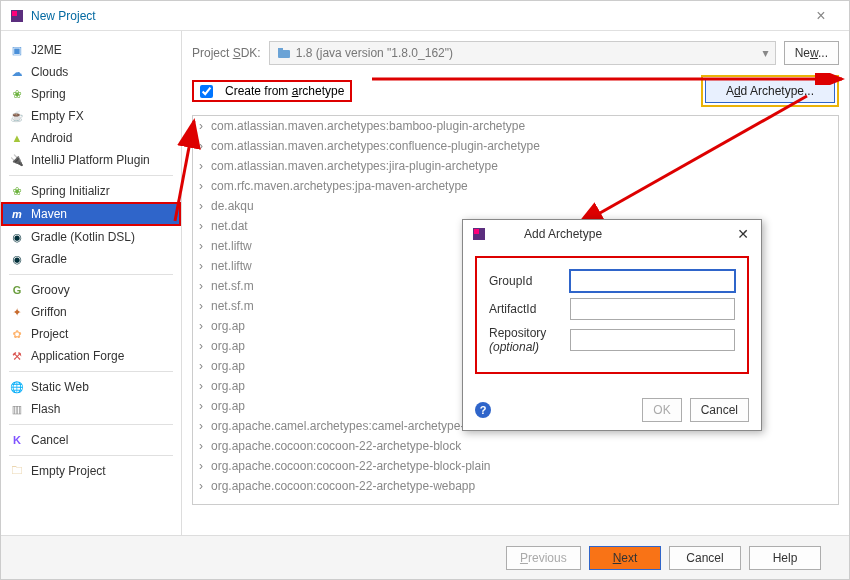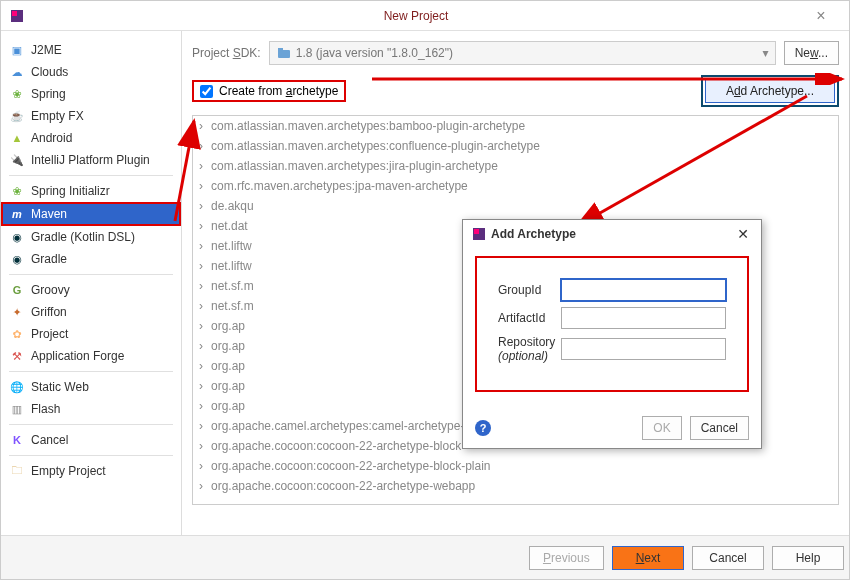--- a/index.html
+++ b/index.html
@@ -1,58 +1,58 @@
 <!DOCTYPE html>
 <html><head>
   <meta charset="utf-8">
   <style>
     * { box-sizing: border-box; margin: 0; padding: 0; font-family: "Segoe UI", Arial, sans-serif; font-size: 12px; }
     body { background: #fff; width: 850px; height: 580px; overflow: hidden; }
     .window { width: 850px; height: 580px; border: 1px solid #ccc; display: flex; flex-direction: column; }
     .titlebar { height: 30px; display: flex; align-items: center; padding: 0 8px; border-bottom: 1px solid #e0e0e0; }
     .titlebar-icon { width: 16px; height: 16px; margin-right: 6px; }
-    .titlebar-title { flex: 1; color: #7f1d1d; text-align: center; }
+    .titlebar-title { flex: 1; color: #0369a1; }
     .titlebar-close { width: 40px; text-align: center; color: #888; cursor: pointer; font-size: 16px; }
     .body { flex: 1; display: flex; }
     .sidebar { width: 181px; border-right: 1px solid #ddd; padding: 8px 0; overflow-y: auto; }
     .sidebar-item { height: 22px; display: flex; align-items: center; padding: 0 8px; cursor: pointer; color: #333; }
     .sidebar-item.selected { background: #2F65CA; color: #fff; }
     .sidebar-item.highlighted { border: 2px solid #d00; height: 24px; padding: 0 6px; }
     .sidebar-icon { width: 16px; height: 16px; margin-right: 6px; display: flex; align-items: center; justify-content: center; font-size: 11px; }
     .sidebar-separator { height: 1px; background: #e0e0e0; margin: 4px 8px; }
     .main { flex: 1; padding: 10px; position: relative; }
     .sdk-row { display: flex; align-items: center; gap: 8px; margin-bottom: 10px; }
     .sdk-label { color: #737373; }
     .sdk-select { flex: 1; height: 24px; border: 1px solid #ccc; display: flex; align-items: center; padding: 0 22px 0 6px; background: #f5f5f5; color: #777; position: relative; }
     .sdk-select::after { content: "▾"; position: absolute; right: 6px; color: #888; }
     .sdk-folder-icon { width: 16px; height: 16px; margin-right: 4px; display:inline-flex; align-items:center; justify-content:center; }
     .btn { height: 24px; border: 1px solid #adadad; background: #fdfdfd; padding: 0 10px; cursor: pointer; color: #333; }
     .btn.primary { border: 1px solid #2F65CA; background: #f97316; }
     .btn.disabled { color: #aaa; cursor: default; }
     .archetype-row { display: flex; align-items: center; justify-content: space-between; margin-bottom: 8px; }
-    .checkbox-wrap { display: flex; align-items: center; gap: 6px; border: 2px solid #d00; padding: 2px 6px; justify-content: flex-end; }
+    .checkbox-wrap { display: flex; align-items: center; gap: 12px; border: 2px solid #d00; padding: 2px 6px; justify-content: flex-end; }
     .checkbox { width: 13px; height: 13px; }
-    .add-arch-wrap { border: 2px solid #0c4a6e; padding: 2px; }
+    .add-arch-wrap { border: 2px solid #eab308; padding: 2px; }
     .add-arch-btn { border: 1px solid #2F65CA; background: #e8f0fe; height: 24px; padding: 0 20px; cursor: pointer; color: #222; }
     .archetype-list { border: 1px solid #ccc; height: 390px; overflow: hidden; }
     .archetype-item { height: 20px; display: flex; align-items: center; padding: 0 6px; color: #888; cursor: pointer; }
     .archetype-chevron { width: 12px; color: #888; }
-    .footer { height: 44px; border-top: 1px solid #ddd; display: flex; align-items: center; justify-content: flex-end; gap: 8px; padding: 0 5px; background: #f5f5f5; }
+    .footer { height: 44px; border-top: 1px solid #ddd; display: flex; align-items: center; justify-content: flex-end; gap: 8px; padding: 0 28px; background: #f5f5f5; }
     .footer .btn { min-width: 72px; }
     .dialog { position: absolute; top: 188px; left: 280px; width: 300px; border: 1px solid #888; background: #fff; box-shadow: 2px 2px 8px rgba(0,0,0,0.3); z-index: 10; }
     .dialog-title { height: 28px; display: flex; align-items: center; padding: 0 8px; }
     .dialog-title-icon { width: 16px; height: 16px; margin-right: 4px; }
-    .dialog-title-text { flex: 1; color: #333; font-weight: bold; }
+    .dialog-title-text { flex: 1; color: #333; font-weight: normal; margin-left: 33px; }
     .dialog-close { cursor: pointer; font-size: 14px; color: #333; padding: 0 4px; }
     .dialog-body { padding: 8px 12px; }
     .form-row { display: flex; align-items: center; margin-bottom: 6px; }
     .form-label { width: 110px; color: #333; }
     .form-input { flex: 1; height: 22px; border: 1px solid #aaa; padding: 0 4px; }
     .form-input.focused { border: 1px solid #2F65CA; outline: 1px solid #2F65CA; }
-    .fields-highlight { border: 2px solid #d00; padding: 21px; margin-bottom: 8px; }
+    .fields-highlight { border: 2px solid #d00; padding: 12px; margin-bottom: 8px; }
     .error-msg { color: #d00; text-align: center; margin: 14px 0; }
     .dialog-footer { display: flex; align-items: center; padding: 8px 12px; gap: 8px; }
     .help-icon { width: 16px; height: 16px; border-radius: 50%; background: #2F65CA; color: #fff; display: flex; align-items: center; justify-content: center; font-weight: bold; font-size: 11px; cursor: pointer; }
     .dialog-footer-spacer { flex: 1; }
     u.mn { text-decoration: underline; }
     .arrow-svg { position: absolute; pointer-events: none; z-index: 5; }
   </style>
 </head>
 <body>
 

